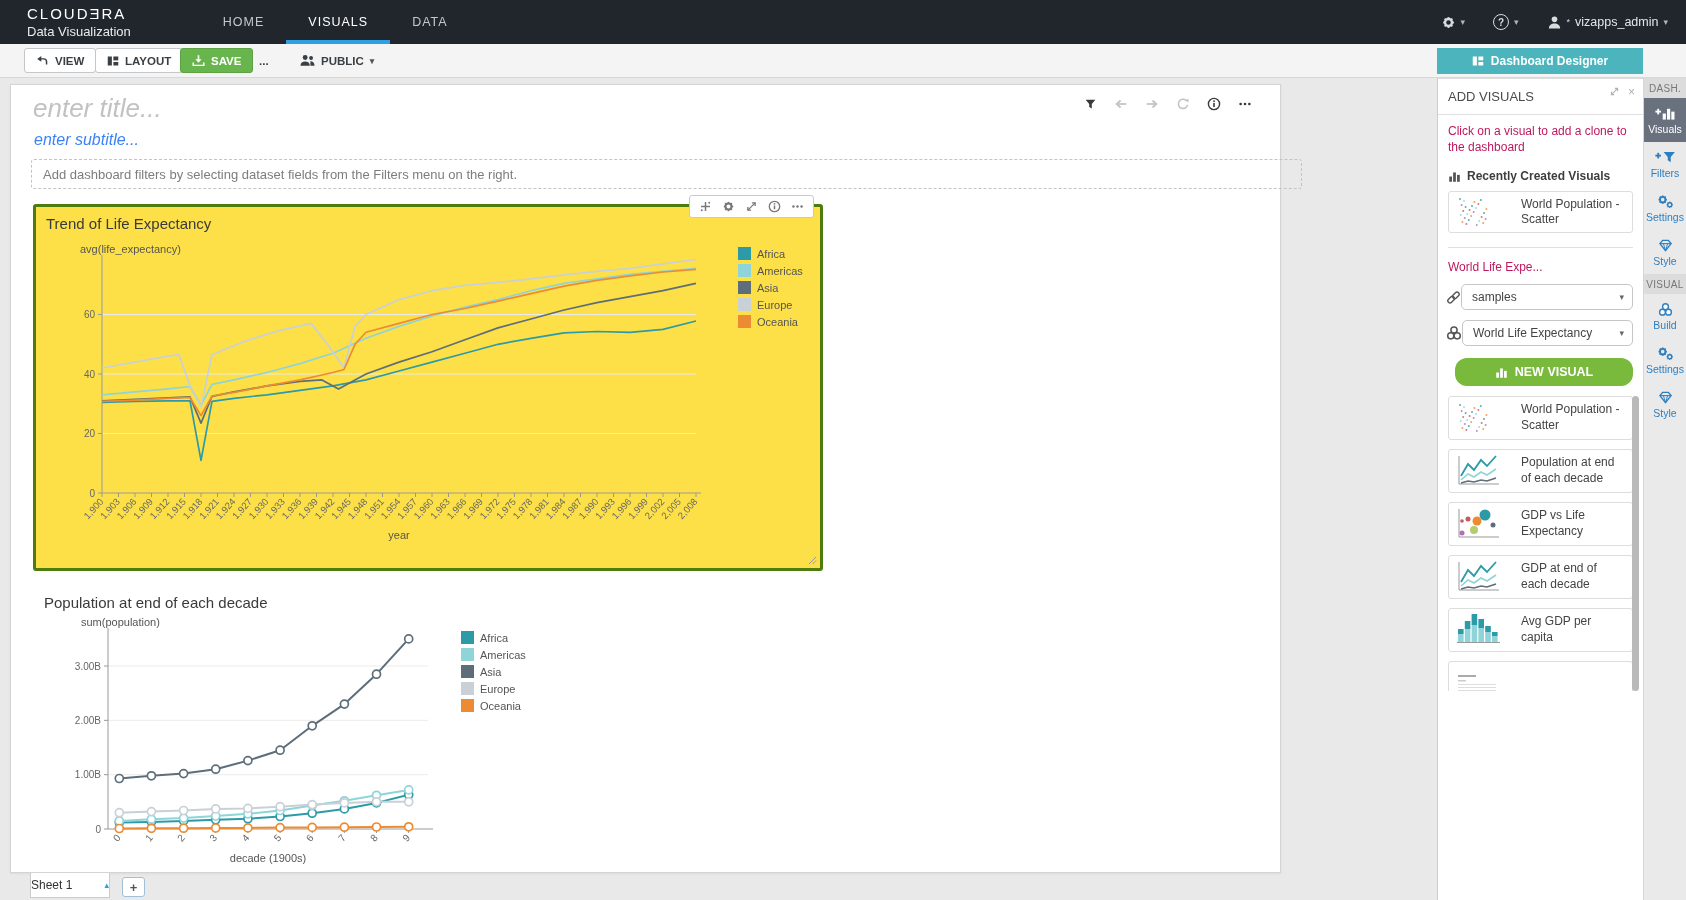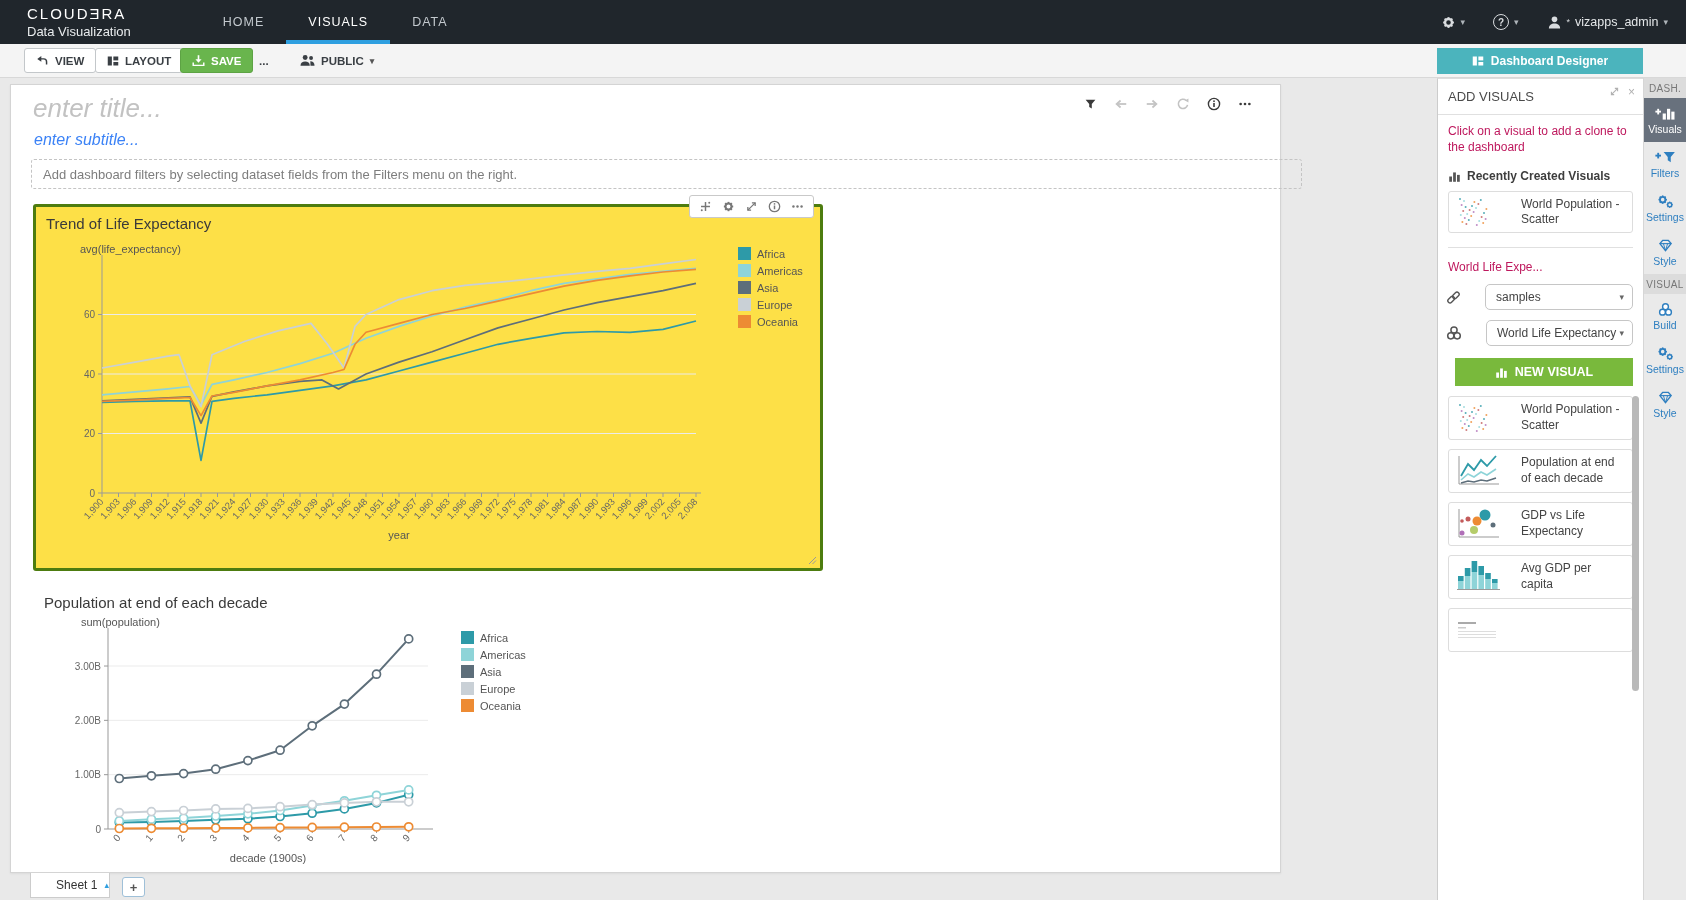--- a/index.html
+++ b/index.html
@@ -39,38 +39,38 @@
 .chart-title{position:absolute;left:10px;top:8px;font-size:15px;color:#3a3a3a}
 .card-toolbar{position:absolute;right:6px;top:-12px;background:#fff;border:1px solid #c9c9c9;border-radius:3px;display:flex;gap:10px;padding:4px 9px}
 .card-toolbar span{cursor:pointer;display:inline-flex}
 .legend{position:absolute}
 .legend-row{display:flex;align-items:center;gap:6px;margin-bottom:4px;cursor:pointer}
 .legend-swatch{width:13px;height:13px;flex:0 0 13px}
 .legend-label{font-size:11px;color:#555}
 .resize-handle{position:absolute;right:3px;bottom:3px;cursor:nwse-resize;display:inline-flex}
 .chart2-title{position:absolute;left:33px;top:509px;font-size:15px;color:#3a3a3a}
 
-.sheet-tab{position:absolute;left:30px;top:873px;width:80px;height:25px;background:#fff;border:1px solid #ccc;border-top:none;display:flex;align-items:center;justify-content:flex-end;gap:7px;font-size:12px;color:#333;cursor:pointer}
+.sheet-tab{position:absolute;left:30px;top:873px;width:80px;height:25px;background:#fff;border:1px solid #ccc;border-top:none;display:flex;align-items:center;justify-content:space-between;gap:7px;font-size:12px;color:#333;cursor:pointer}
 .sheet-tab .caret-up{color:#2e9fe0;font-size:9px}
 .add-sheet{position:absolute;left:122px;top:877px;width:23px;height:20px;background:#fff;border:1px solid #9fc0d8;border-radius:3px;font-size:13px;font-weight:bold;color:#555;display:flex;align-items:center;justify-content:center;cursor:pointer}
 
 .sidebar{position:absolute;left:1437px;top:78px;width:206px;height:822px;background:#fff;border-left:1px solid #ccc;border-top:1px solid #ddd}
 .sb-header{position:relative;height:36px;border-bottom:1px solid #e0e0e0;display:flex;align-items:center;padding-left:10px;font-size:13px;color:#4a4a4a}
 .sb-header-icons{position:absolute;right:8px;top:7px;display:flex;gap:8px;color:#b0b0b0}
 .sb-header-icons span{cursor:pointer;display:inline-flex;font-size:12px;line-height:1}
 .sb-hint{padding:8px 12px 0 10px;font-size:12px;color:#be185d;line-height:1.35}
 .sb-section{display:flex;align-items:center;gap:6px;padding:14px 0 6px 10px;font-size:12px;color:#3e3e3e;font-weight:bold}
 .sb-card{margin:2px 10px 0 10px;border:1px solid #ddd;border-radius:3px;background:#fff;display:flex;align-items:center;gap:20px;padding:4px 6px;cursor:pointer}
 .sb-card .vl-label{font-size:12px;color:#444;line-height:1.3}
 .sb-divider{margin:14px 10px 0 10px;border-top:1px solid #e0e0e0}
 .sb-link{display:block;padding:12px 0 0 10px;font-size:12px;color:#be185d;cursor:pointer}
-.sb-row{display:flex;align-items:center;gap:24px;margin:10px 10px 0 8px}
+.sb-row{display:flex;align-items:center;gap:0;margin:10px 10px 0 8px}
 .select{flex:1;height:26px;border:1px solid #c6c6c6;border-radius:5px;background:#fff;display:flex;align-items:center;padding:0 8px 0 10px;font-size:12px;color:#444;cursor:pointer}
 .select .sel-caret{margin-left:auto;color:#666;font-size:9px}
-.new-visual{margin:12px 10px 0 17px;height:28px;background:#79b93c;border-radius:0;color:#fff;font-size:12.5px;font-weight:bold;display:flex;align-items:center;justify-content:center;gap:7px;cursor:pointer}
+.new-visual{margin:12px 10px 0 17px;height:28px;background:#79b93c;border-radius:12px;color:#fff;font-size:12.5px;font-weight:bold;display:flex;align-items:center;justify-content:center;gap:7px;cursor:pointer}
 .visual-list{position:absolute;left:0;top:307px;width:100%;height:305px;overflow:hidden;padding:10px 10px 0 10px}
 .visual-list .sb-card{margin:0 0 9px 0;height:44px}
 .sb-scrollbar{position:absolute;right:4px;top:317px;width:7px;height:295px;border-radius:4px;background:#b9b9b9;cursor:pointer}
 
 .rail{position:absolute;left:1643px;top:78px;width:43px;height:822px;background:#eaeaea;border-left:1px solid #d6d6d6}
 .rail-header{height:20px;background:#dcdcdc;font-size:10px;color:#777;display:flex;align-items:center;justify-content:center;letter-spacing:.3px}
 .rail-item{display:flex;flex-direction:column;align-items:center;gap:2px;padding:8px 0 7px 0;cursor:pointer}
 .rail-item .rlabel{font-size:10.5px;color:#2e7fc0}
 .rail-item.active{background:#68717d}
 .rail-item.active .rlabel{color:#fff}
@@ -677,20 +677,32 @@
               <circle cx="7" cy="26" r="2.5" fill="#b06fb8"></circle>
               <circle cx="38" cy="18" r="2.5" fill="#5d6e7a"></circle>
               <circle cx="7" cy="14" r="1.8" fill="#c35b5b"></circle>
             </svg>
           </span>
           <span class="vl-label">GDP vs Life Expectancy</span>
         </div>
         <div class="sb-card">
           <span>
             <svg width="46" height="34" viewBox="0 0 46 34">
+              <line x1="4" y1="2" x2="4" y2="30" stroke="#999"></line>
+              <line x1="4" y1="30" x2="44" y2="30" stroke="#999"></line>
+              <polyline points="6,22 13,10 19,16 26,6 32,12 41,2" fill="none" stroke="#2d9aa8" stroke-width="1.8"></polyline>
+              <polyline points="6,26 13,20 19,23 26,18 32,21 41,15" fill="none" stroke="#8ed4d8" stroke-width="1.6"></polyline>
+              <polyline points="6,29 13,27 19,28 26,26 32,27 41,24" fill="none" stroke="#5d6e7a" stroke-width="1.6"></polyline>
+            </svg>
+          </span>
+          <span class="vl-label">GDP at end of each decade</span>
+        </div>
+        <div class="sb-card">
+          <span>
+            <svg width="46" height="34" viewBox="0 0 46 34">
               <rect x="3" y="16" width="5.6" height="5" fill="#2d9aa8"></rect>
               <rect x="3" y="21" width="5.6" height="8" fill="#8ed4d8"></rect>
               <rect x="9.8" y="8" width="5.6" height="8" fill="#2d9aa8"></rect>
               <rect x="9.8" y="16" width="5.6" height="13" fill="#8ed4d8"></rect>
               <rect x="16.6" y="1" width="5.6" height="11" fill="#2d9aa8"></rect>
               <rect x="16.6" y="12" width="5.6" height="17" fill="#8ed4d8"></rect>
               <rect x="23.4" y="6" width="5.6" height="9" fill="#2d9aa8"></rect>
               <rect x="23.4" y="15" width="5.6" height="14" fill="#8ed4d8"></rect>
               <rect x="30.2" y="13" width="5.6" height="6" fill="#2d9aa8"></rect>
               <rect x="30.2" y="19" width="5.6" height="10" fill="#8ed4d8"></rect>

